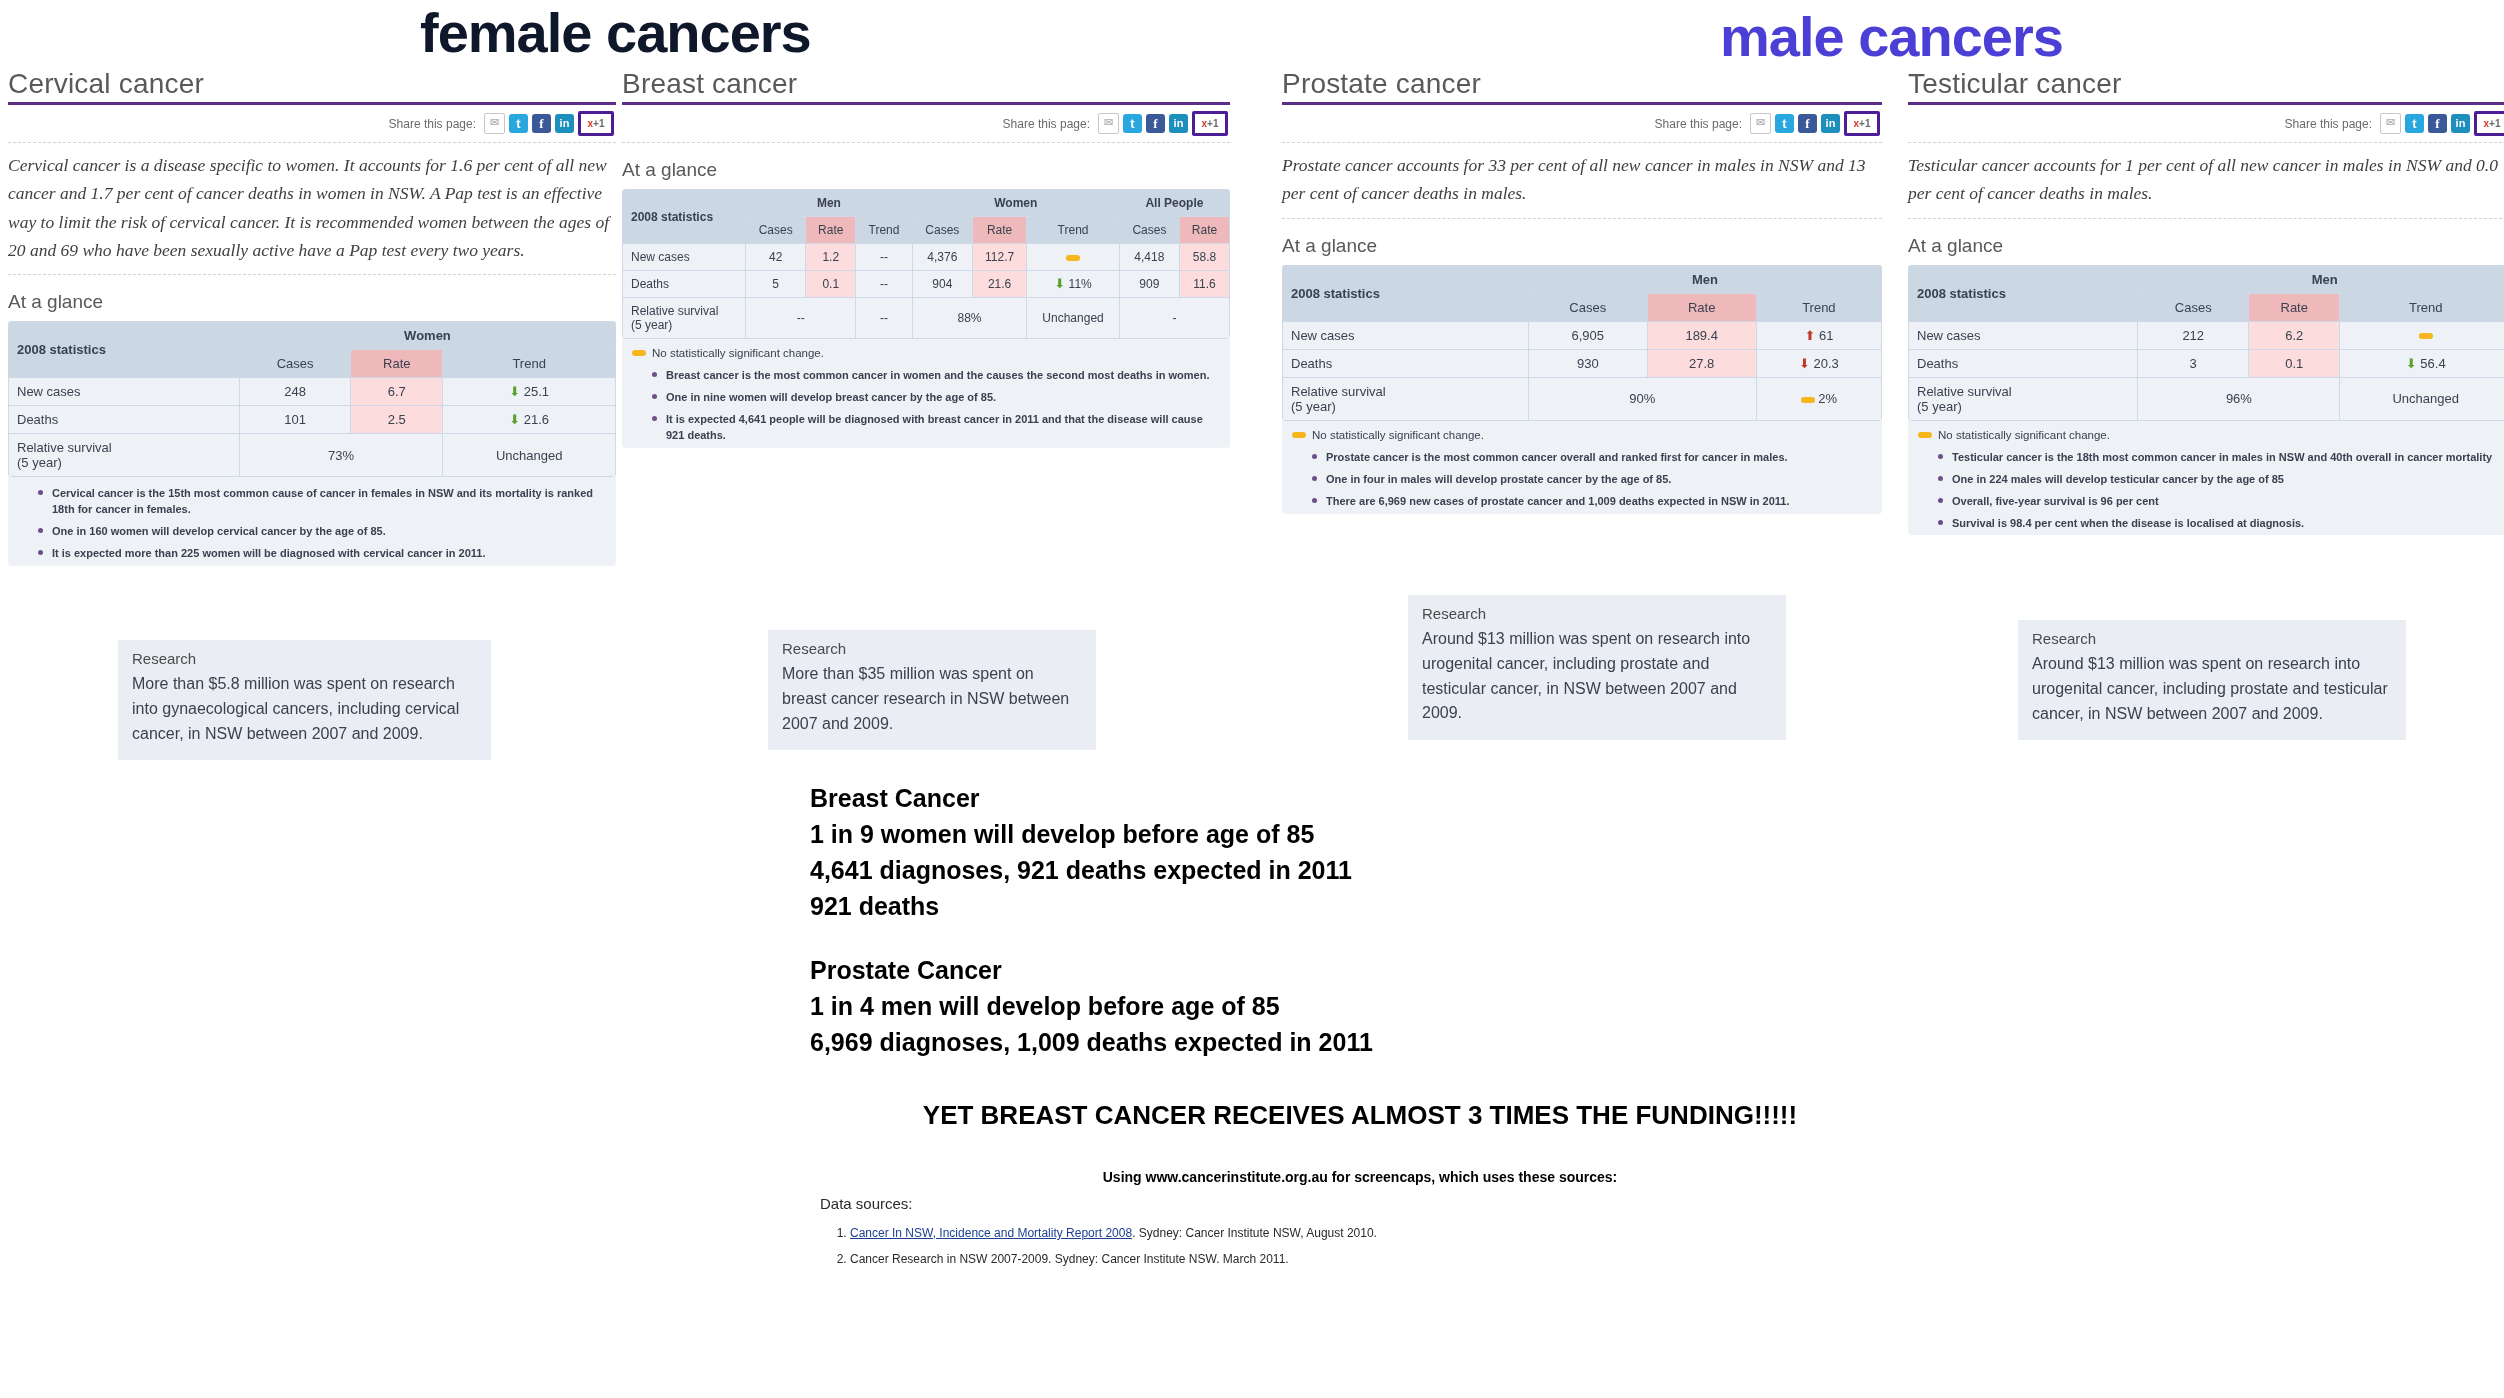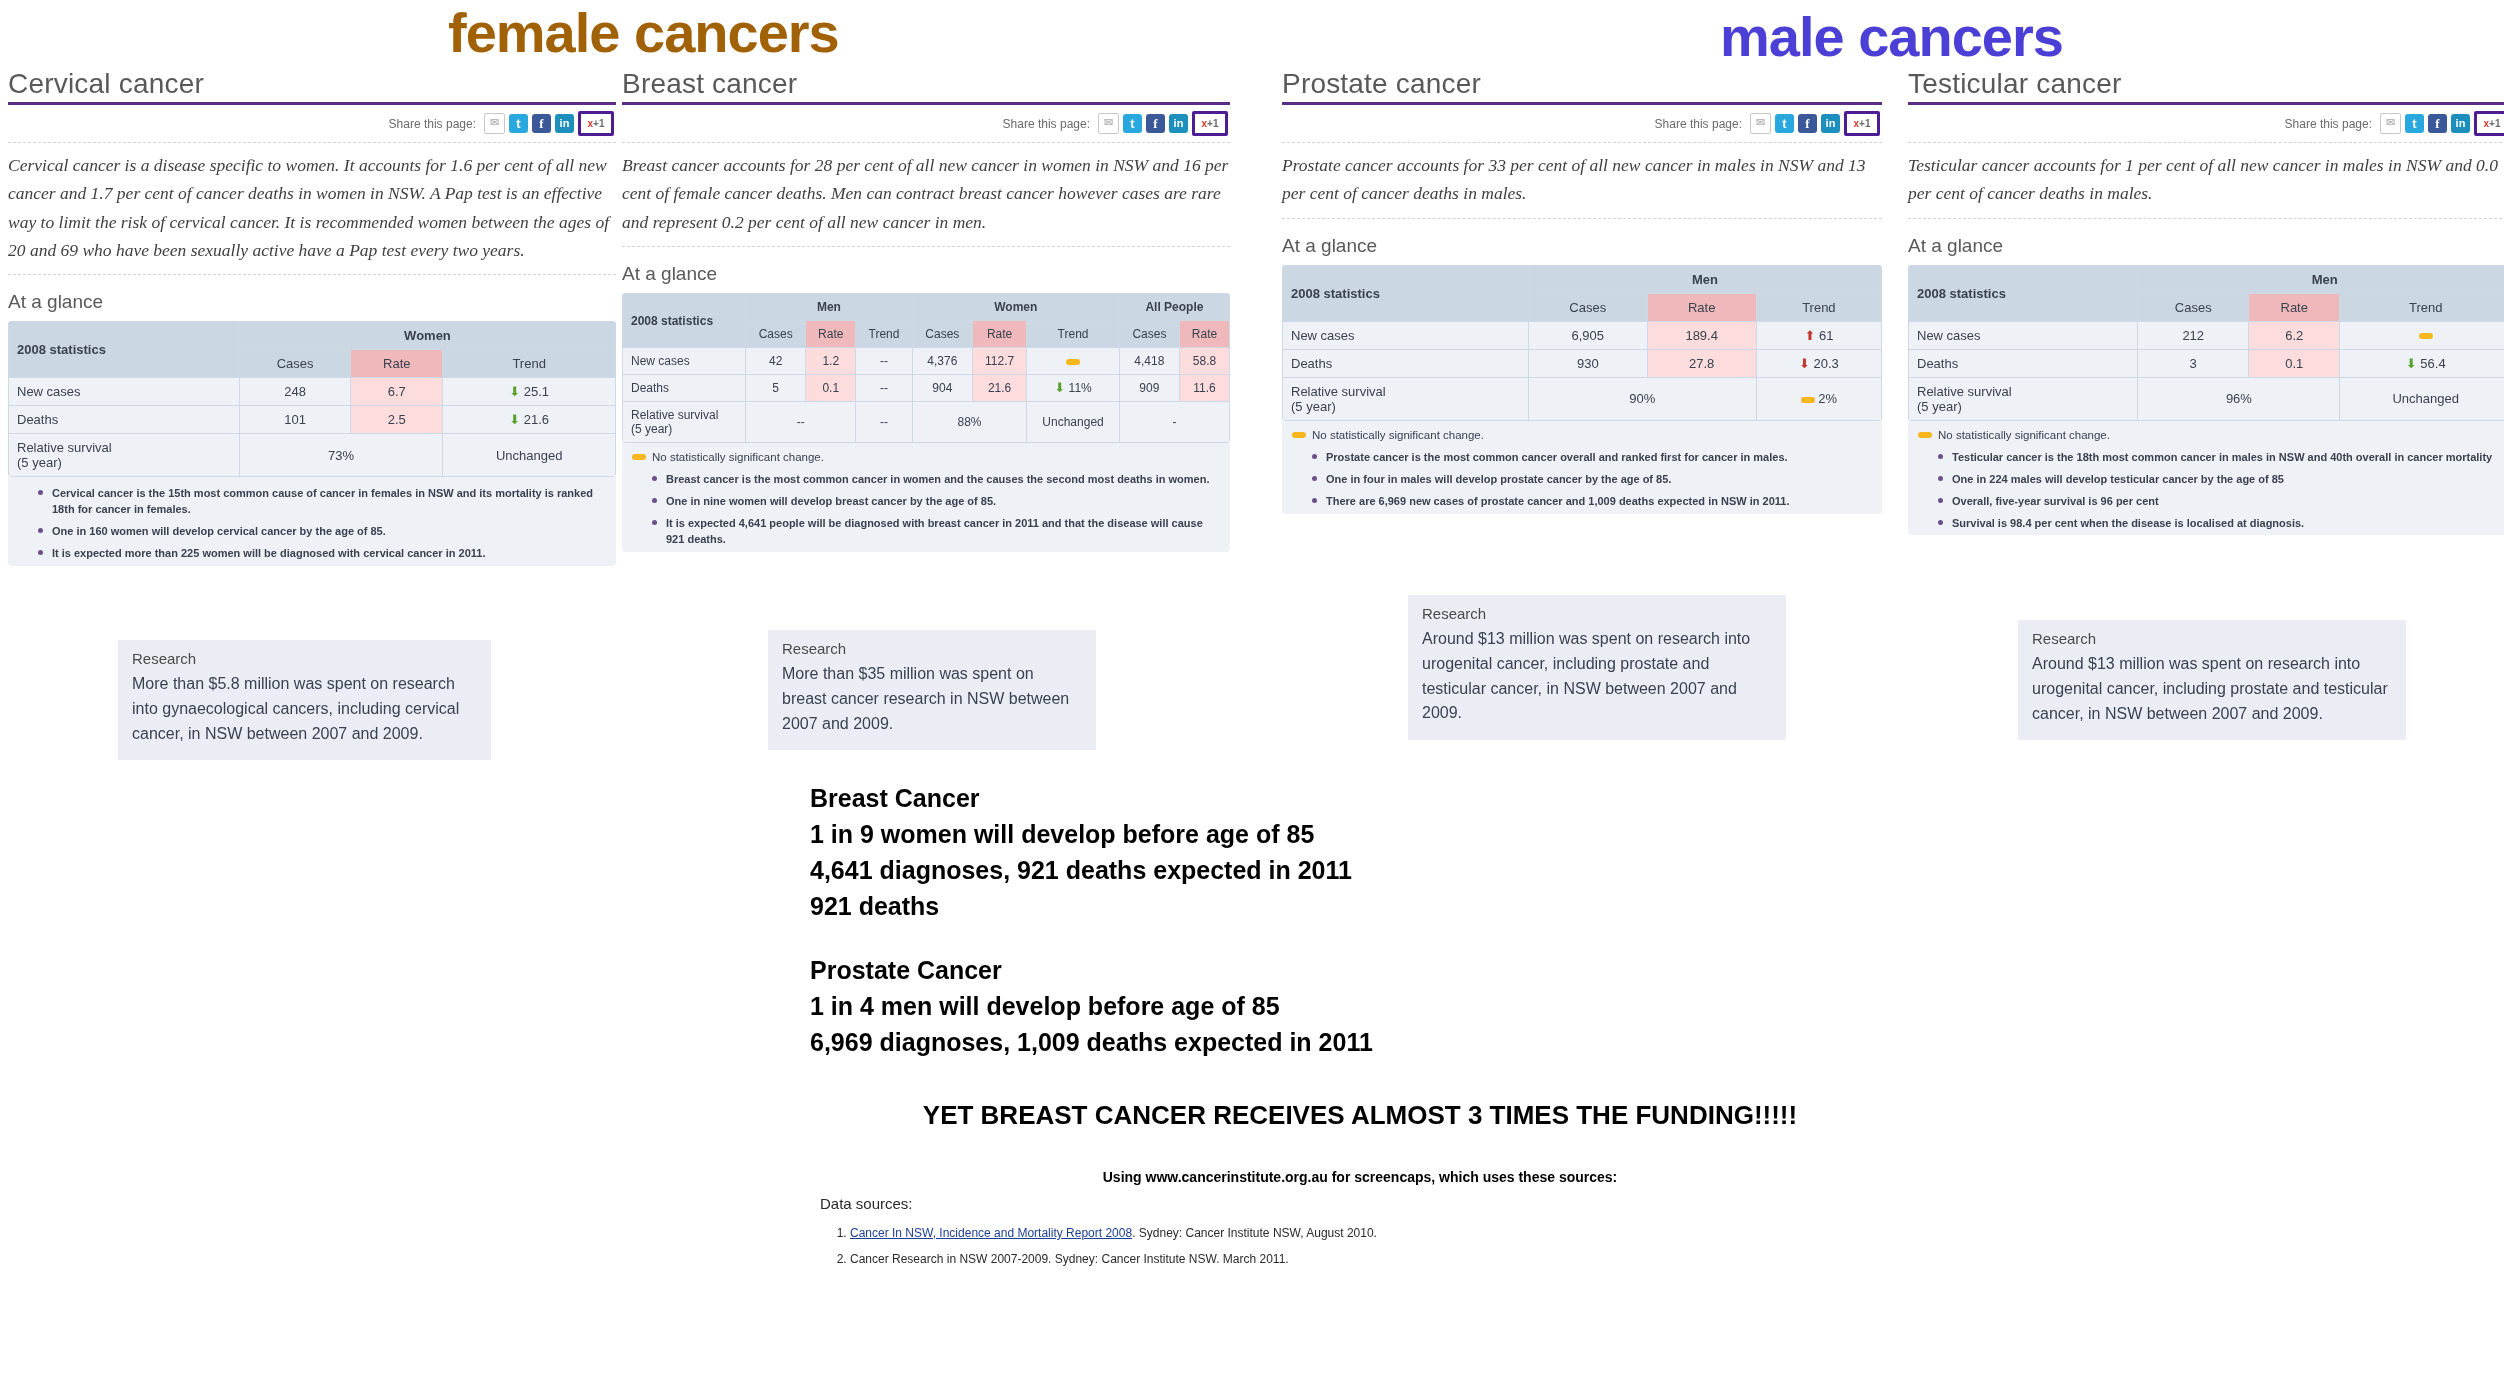--- a/index.html
+++ b/index.html
@@ -1,19 +1,19 @@
 <!DOCTYPE html>
 <html><head>
 <meta charset="utf-8">
 <style>
   html,body{margin:0;padding:0;background:#ffffff;}
   body{width:2504px;height:1398px;position:relative;font-family:"Liberation Sans",sans-serif;overflow:hidden;}
 
   .banner{position:absolute;font-weight:bold;font-size:56px;letter-spacing:-1px;}
-  #banner-female{left:420px;top:0px;color:#a16207;margin-left:28px;}
+  #banner-female{left:420px;top:0px;color:#0f172a;}
   #banner-male{left:1720px;top:4px;color:#4c3fd6;}
 
   .panel{position:absolute;}
   .panel-title{font-size:28px;color:#595959;font-weight:normal;letter-spacing:.2px;padding-bottom:2px;}
   .title-rule{border-bottom:3px solid #5b2d85;}
 
   .share-row{display:flex;align-items:center;justify-content:flex-end;gap:4px;padding:6px 2px 6px 0;}
   .share-label{font-size:12px;color:#6a6a6a;margin-right:4px;}
   .sico{width:19px;height:19px;border-radius:3px;display:inline-block;position:relative;
         font-size:13px;font-weight:bold;color:#fff;text-align:center;line-height:19px;}
@@ -136,21 +136,20 @@
 <div class="panel" style="left:622px;top:68px;width:608px;">
   <div class="panel-title title-rule">Breast cancer</div>
   <div class="share-row dashed-bot">
     <span class="share-label">Share this page:</span>
     <span class="sico sico-mail">✉</span>
     <span class="sico sico-tw">t</span>
     <span class="sico sico-fb">f</span>
     <span class="sico sico-in">in</span>
     <span class="sico sico-gp">x<b>+1</b></span>
   </div>
-  <div class="lede dashed-bot">Breast cancer accounts for 28 per cent of all new cancer in women in NSW and 16 per cent of female cancer deaths. Men can contract breast cancer however cases are rare and represent 0.2 per cent of all new cancer in men.</div>
   <div class="glance">At a glance</div>
 
   <table class="stats" style="font-size:12px;">
     <tbody>
         <tr>
       <th class="grp rowlab" rowspan="2">2008 statistics</th>
       <th class="grp" colspan="3">Men</th>
       <th class="grp" colspan="3">Women</th>
       <th class="grp" colspan="2">All People</th>
     </tr>

